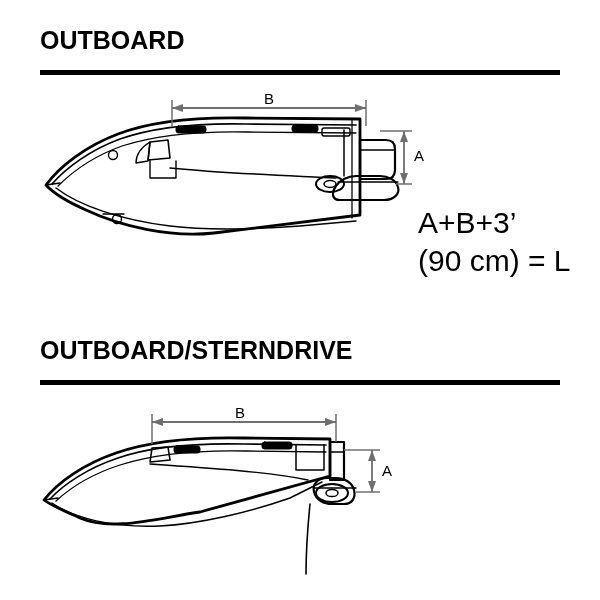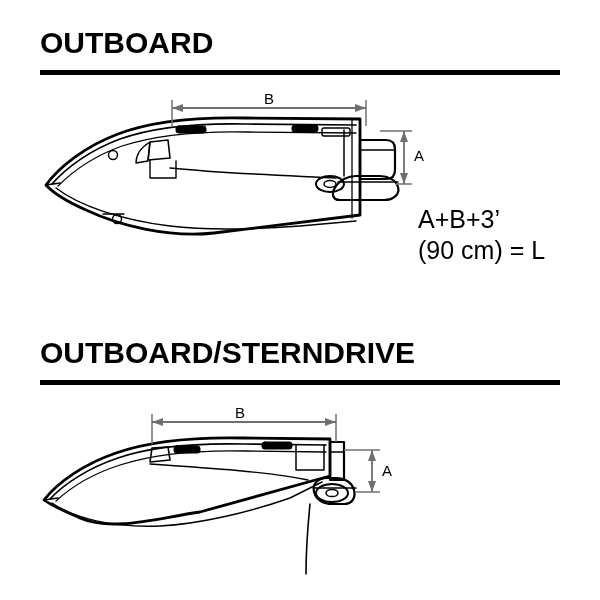--- a/index.html
+++ b/index.html
@@ -24,42 +24,42 @@
     position: absolute;
     left: 0;
     width: 600px;
   }
   #section-outboard { top: 0; height: 320px; }
   #section-inboard  { top: 312px; height: 288px; }
 
   .section-title {
     position: absolute;
     left: 40px;
-    font-size: 30px;
+    font-size: 25px;
     font-weight: bold;
     letter-spacing: 0px;
     line-height: 1;
     white-space: nowrap;
   }
   #title-outboard { top: 28px; }
   #title-inboard  { top: 26px; }
 
   .rule {
     position: absolute;
     left: 40px;
     width: 520px;
     height: 5px;
     background: #000000;
   }
   #rule-outboard { top: 70px; }
   #rule-inboard  { top: 68px; }
 
   .formula {
     position: absolute;
-    font-size: 25px;
+    font-size: 30px;
     line-height: 1.25;
     white-space: pre;
     font-family: "Liberation Sans", sans-serif;
   }
   #formula-outboard {
     left: 418px;
     top: 204px;
   }
 
   .svg-wrap {

